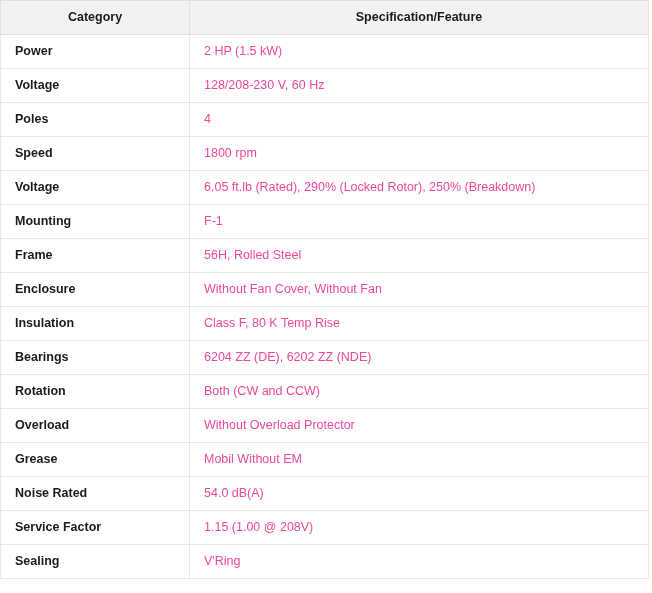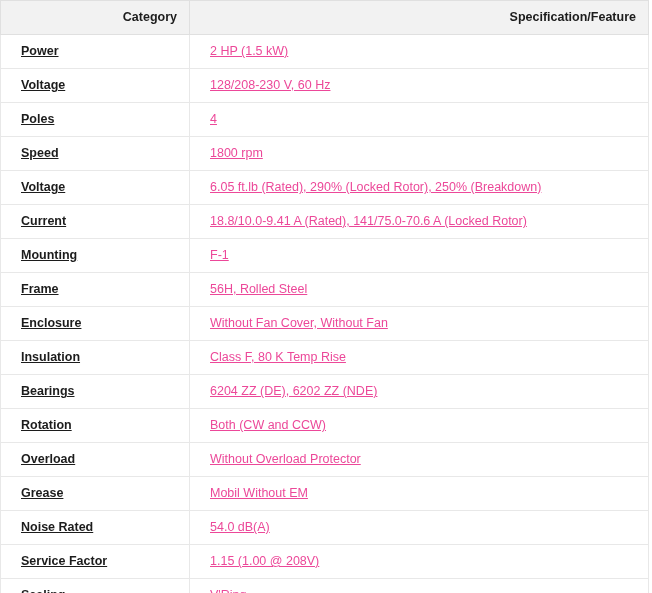--- a/index.html
+++ b/index.html
@@ -20,35 +20,34 @@
     border-collapse: collapse;
     table-layout: fixed;
     border: 1px solid #e0e0e0;
   }
   .spec-table col.col-category { width: 189px; }
   .spec-table col.col-spec { width: 459px; }
 
   .spec-table thead th {
     background: #f2f2f2;
     font-weight: bold;
-    text-align: right;
+    text-align: center;
     padding: 9px 12px;
     border: 1px solid #e0e0e0;
     color: #1c1c1c;
     font-size: 12.5px;
     line-height: 1.2;
   }
   .spec-table tbody td {
-    padding: 9px 20px;
+    padding: 9px 14px;
     border: 1px solid #e8e8e8;
     vertical-align: middle;
     line-height: 1.2;
     font-size: 12.5px;
     background: #ffffff;
-    text-decoration: underline;
   }
   .spec-table tbody td.cat {
     font-weight: bold;
     color: #1c1c1c;
   }
   .spec-table tbody td.val {
     color: #ec4899;
   }
 </style>
 </head>
@@ -78,24 +77,20 @@
       <td class="cat">Poles</td>
       <td class="val">4</td>
     </tr>
     <tr>
       <td class="cat">Speed</td>
       <td class="val">1800 rpm</td>
     </tr>
     <tr>
       <td class="cat">Voltage</td>
       <td class="val">6.05 ft.lb (Rated), 290% (Locked Rotor), 250% (Breakdown)</td>
-    </tr>
-    <tr>
-      <td class="cat">Current</td>
-      <td class="val">18.8/10.0-9.41 A (Rated), 141/75.0-70.6 A (Locked Rotor)</td>
     </tr>
     <tr>
       <td class="cat">Mounting</td>
       <td class="val">F-1</td>
     </tr>
     <tr>
       <td class="cat">Frame</td>
       <td class="val">56H, Rolled Steel</td>
     </tr>
     <tr>

